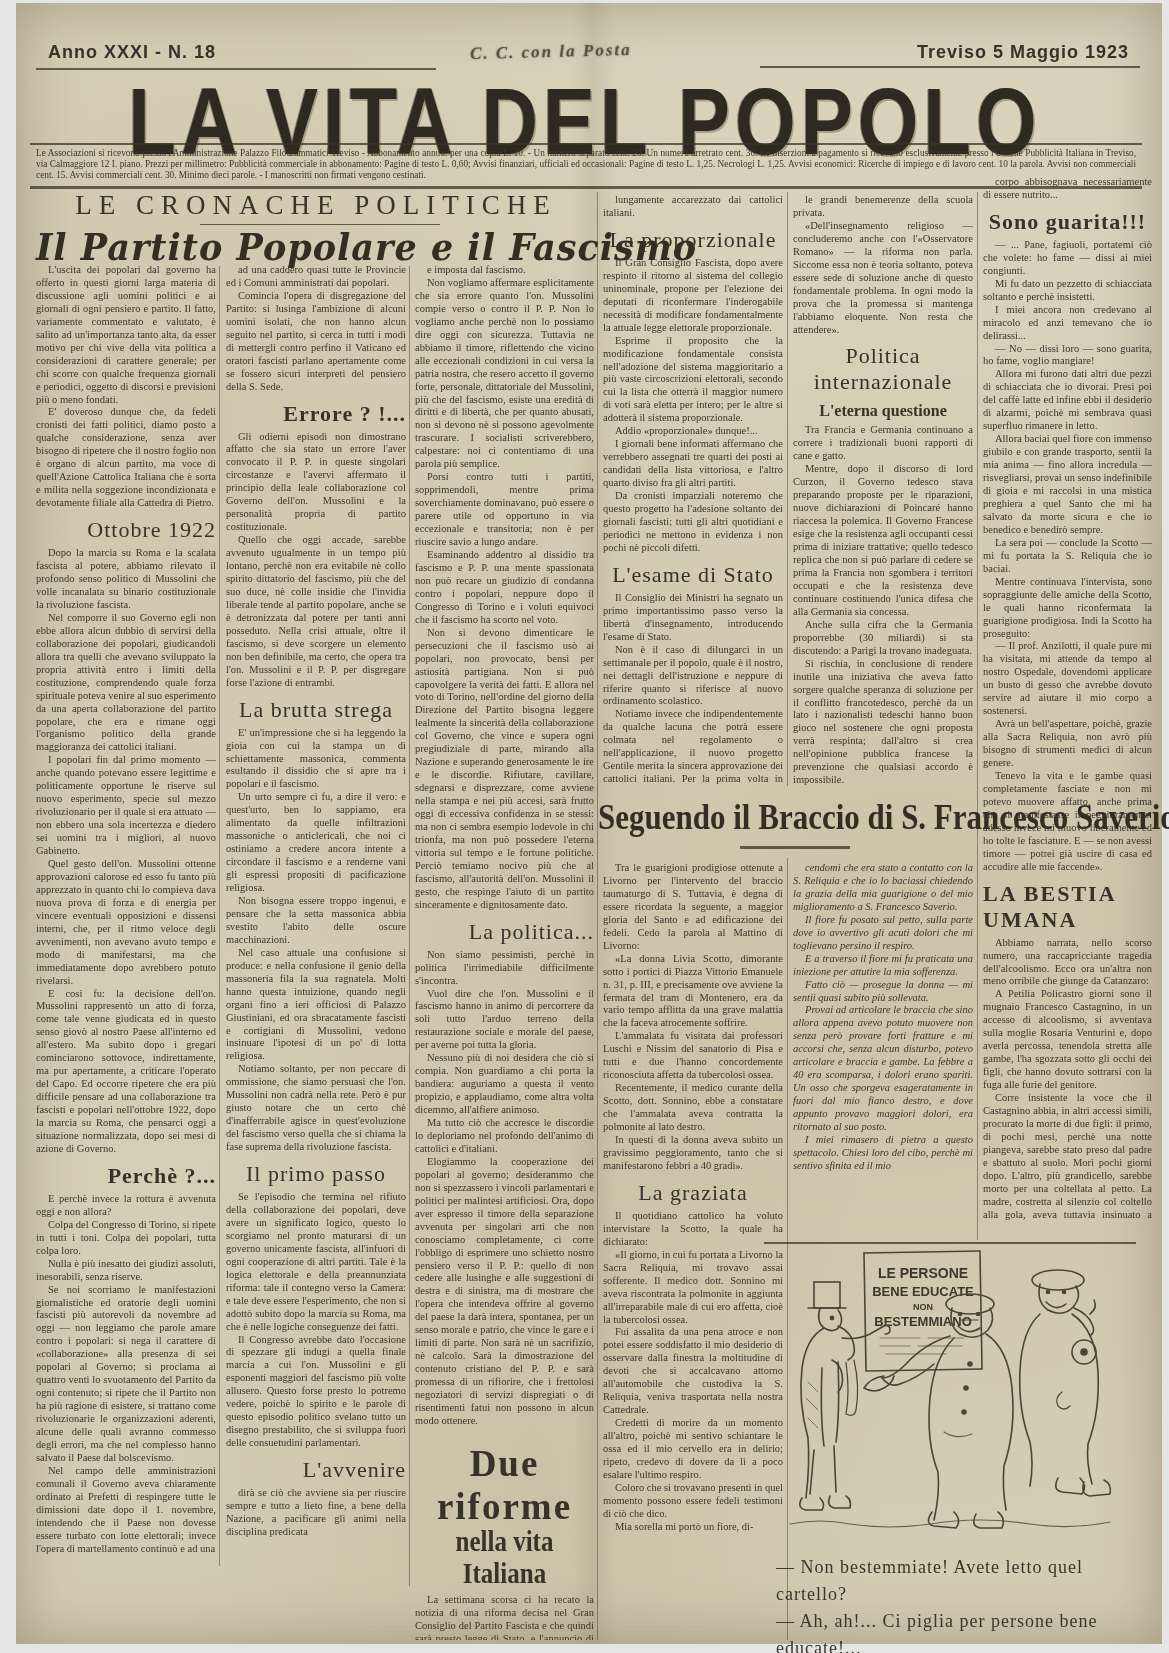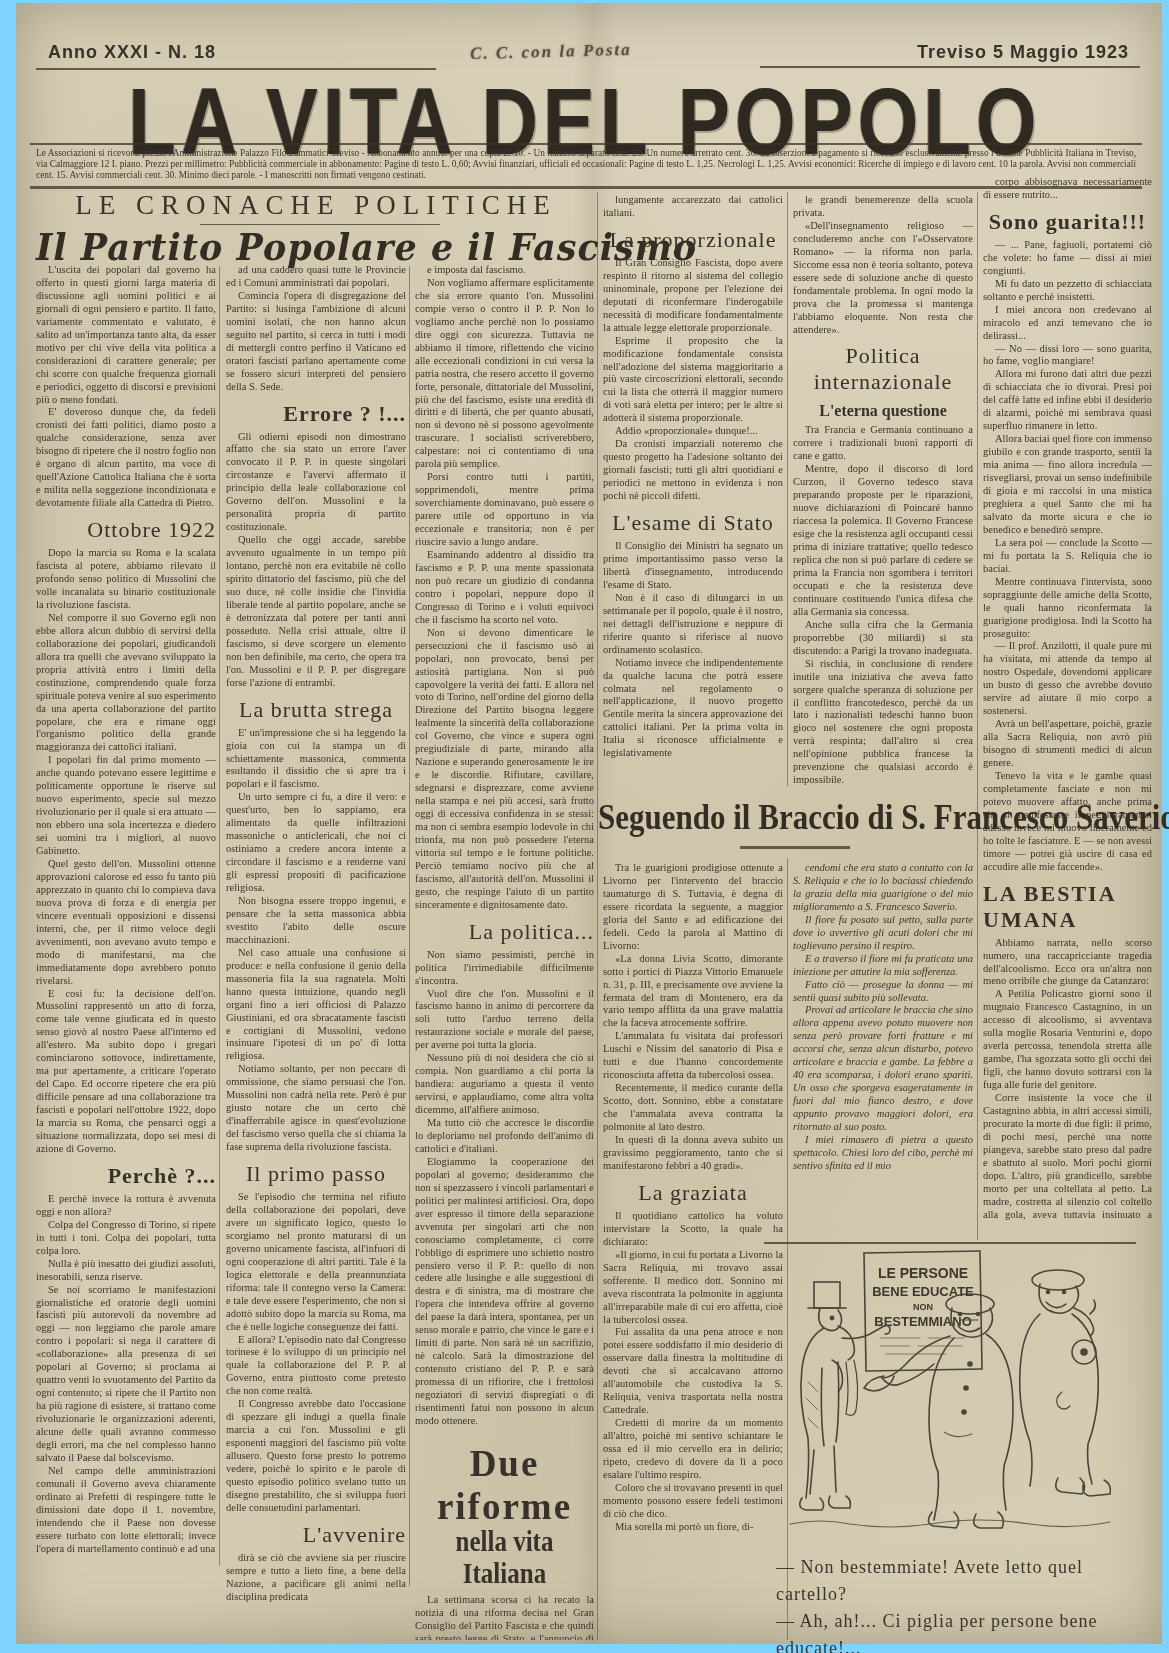--- a/index.html
+++ b/index.html
@@ -1,16 +1,16 @@
 <!DOCTYPE html>
 <html><head>
 <meta charset="utf-8">
 <style>
   html,body{margin:0;padding:0;background:#14110d;}
-  #page{position:relative;width:1169px;height:1653px;background:#7dd3fc;overflow:hidden;
+  #page{position:relative;width:1169px;height:1653px;background:#e5e5e5;overflow:hidden;
         font-family:"Liberation Serif",serif;}
   #paper{position:absolute;left:16px;top:3px;right:7px;bottom:9px;
      background:
        radial-gradient(ellipse at 15% 25%, rgba(125,105,70,.10), transparent 42%),
        radial-gradient(ellipse at 78% 55%, rgba(125,105,70,.12), transparent 48%),
        radial-gradient(ellipse at 45% 90%, rgba(110,90,60,.10), transparent 40%),
        linear-gradient(90deg, transparent 48.5%, rgba(90,78,55,.10) 50.3%, transparent 52.5%),
        linear-gradient(#dad2ba,#d4ccb2);
      box-shadow:inset 0 0 60px rgba(70,58,38,.35);}
   .abs{position:absolute;}
@@ -112,47 +112,47 @@
       <p class="bp">Gli odierni episodi non dimostrano affatto che sia stato un errore l'aver convocato il P. P. in queste singolari circostanze e l'avervi affermato il principio della leale collaborazione col Governo dell'on. Mussolini e la personalità propria di partito costituzionale.</p>
       <p class="bp">Quello che oggi accade, sarebbe avvenuto ugualmente in un tempo più lontano, perchè non era evitabile nè collo spirito dittatorio del fascismo, più che del suo duce, nè colle insidie che l'invidia liberale tende al partito popolare, anche se è detronizzata dal potere per tanti anni posseduto. Nella crisi attuale, oltre il fascismo, si deve scorgere un elemento non ben definibile, ma certo, che opera tra l'on. Mussolini e il P. P. per disgregare forse l'azione di entrambi.</p>
       <div class="sh center big">La brutta strega</div>
       <p class="bp">E' un'impressione che si ha leggendo la gioia con cui la stampa un dì schiettamente massonica, commenta esultando il dissidio che si apre tra i popolari e il fascismo.</p>
       <p class="bp">Un urto sempre ci fu, a dire il vero: e quest'urto, ben lo sappiamo, era alimentato da quelle infiltrazioni massoniche o anticlericali, che noi ci ostiniamo a credere ancora intente a circondare il fascismo e a renderne vani gli espressi propositi di pacificazione religiosa.</p>
       <p class="bp">Non bisogna essere troppo ingenui, e pensare che la setta massonica abbia svestito l'abito delle oscure macchinazioni.</p>
       <p class="bp">Nel caso attuale una confusione si produce: e nella confusione il genio della massoneria fila la sua ragnatela. Molti hanno questa intuizione, quando negli organi fino a ieri officiosi di Palazzo Giustiniani, ed ora sbracatamente fascisti e cortigiani di Mussolini, vedono insinuare l'ipotesi di un po' di lotta religiosa.</p>
       <p class="bp">Notiamo soltanto, per non peccare di ommissione, che siamo persuasi che l'on. Mussolini non cadrà nella rete. Però è pur giusto notare che un certo chè d'inafferrabile agisce in quest'evoluzione del fascismo verso quella che si chiama la fase suprema della rivoluzione fascista.</p>
       <div class="sh center big">Il primo passo</div>
       <p class="bp">Se l'episodio che termina nel rifiuto della collaborazione dei popolari, deve avere un significato logico, questo lo scorgiamo nel pronto maturarsi di un governo unicamente fascista, all'infuori di ogni cooperazione di altri partiti. Tale è la logica elettorale e della preannunziata riforma: tale il contegno verso la Camera: e tale deve essere l'esperimento, che non si adottò subito dopo la marcia su Roma, ma che è nelle logiche conseguenze dei fatti.</p>
-      <p class="bp">E allora? L'episodio nato dal Congresso torinese è lo sviluppo di un principio nel quale la collaborazione del P. P. al Governo, entra piuttosto come pretesto che non come realtà.</p>
       <p class="bp">Il Congresso avrebbe dato l'occasione di spezzare gli indugi a quella finale marcia a cui l'on. Mussolini e gli esponenti maggiori del fascismo più volte allusero. Questo forse presto lo potremo vedere, poichè lo spirito e le parole di questo episodio politico svelano tutto un disegno prestabilito, che si sviluppa fuori delle consuetudini parlamentari.</p>
       <div class="sh right big">L'avvenire</div>
       <p class="bp">dirà se ciò che avviene sia per riuscire sempre e tutto a lieto fine, a bene della Nazione, a pacificare gli animi nella disciplina predicata</p>
     </div>
   <div class="col" style="left:415px;top:264px;width:179px;height:1376px;">
       <p class="bp">e imposta dal fascismo.</p>
       <p class="bp">Non vogliamo affermare esplicitamente che sia errore quanto l'on. Mussolini compie verso o contro il P. P. Non lo vogliamo anche perchè non lo possiamo dire oggi con sicurezza. Tuttavia ne abbiamo il timore, riflettendo che vicino alle eccezionali condizioni in cui versa la patria nostra, che resero accetto il governo forte, personale, dittatoriale del Mussolini, più che del fascismo, esiste una eredità di diritti e di libertà, che per quanto abusati, non si devono nè si possono agevolmente trascurare. I socialisti scriverebbero, calpestare: noi ci contentiamo di una parola più semplice.</p>
       <p class="bp">Porsi contro tutti i partiti, sopprimendoli, mentre prima soverchiamente dominavano, può essere o parere utile od opportuno in via eccezionale e transitoria; non è per riuscire savio a lungo andare.</p>
       <p class="bp">Esaminando addentro al dissidio tra fascismo e P. P. una mente spassionata non può recare un giudizio di condanna contro i popolari, neppure dopo il Congresso di Torino e i voluti equivoci che il fascismo ha scorto nel voto.</p>
       <p class="bp">Non si devono dimenticare le persecuzioni che il fascismo usò ai popolari, non provocato, bensì per astiosità partigiana. Non si può capovolgere la verità dei fatti. E allora nel voto di Torino, nell'ordine del giorno della Direzione del Partito bisogna leggere lealmente la sincerità della collaborazione col Governo, che vince e supera ogni pregiudiziale di parte, mirando alla Nazione e superando generosamente le ire e le discordie. Rifiutare, cavillare, sdegnarsi e disprezzare, come avviene nella stampa e nei più accesi, sarà frutto oggi di eccessiva confidenza in se stessi: ma non ci sembra esempio lodevole in chi trionfa, ma non può possedere l'eterna vittoria sul tempo e le fortune politiche. Perciò temiamo nocivo più che al fascismo, all'autorità dell'on. Mussolini il gesto, che respinge l'aiuto di un partito sinceramente e dignitosamente dato.</p>
       <div class="sh right big">La politica...</div>
       <p class="bp">Non siamo pessimisti, perchè in politica l'irrimediabile difficilmente s'incontra.</p>
       <p class="bp">Vuol dire che l'on. Mussolini e il fascismo hanno in animo di percorrere da soli tutto l'arduo terreno della restaurazione sociale e morale del paese, per averne poi tutta la gloria.</p>
-      <p class="bp">Nessuno più di noi desidera che ciò si compia. Non guardiamo a chi porta la bandiera: auguriamo a questa il vento servirsi, e applaudiamo, come altra volta dicemmo, all'alfiere animoso.</p>
+      <p class="bp">Nessuno più di noi desidera che ciò si compia. Non guardiamo a chi porta la bandiera: auguriamo a questa il vento propizio, e applaudiamo, come altra volta dicemmo, all'alfiere animoso.</p>
       <p class="bp">Ma tutto ciò che accresce le discordie lo deploriamo nel profondo dell'animo di cattolici e d'italiani.</p>
       <p class="bp">Elogiammo la cooperazione dei popolari al governo; desiderammo che non si spezzassero i vincoli parlamentari e politici per malintesi artificiosi. Ora, dopo aver espresso il timore della separazione avvenuta per singolari arti che non conosciamo completamente, ci corre l'obbligo di esprimere uno schietto nostro pensiero verso il P. P.: quello di non cedere alle lusinghe e alle suggestioni di destra e di sinistra, ma di mostrare che l'opera che intendeva offrire al governo del paese la darà intera, spontanea, per un senso morale e patrio, che vince le gare e i limiti di parte. Non sarà nè un sacrifizio, nè calcolo. Sarà la dimostrazione del contenuto cristiano del P. P. e sarà promessa di un rifiorire, che i frettolosi negoziatori di servizi dispregiati o di risentimenti fatui non possono in alcun modo ottenere.</p>
       <div class="sh huge">Due riforme</div>
       <div class="sh hugesub">nella vita Italiana</div>
       <p class="bp">La settimana scorsa ci ha recato la notizia di una riforma decisa nel Gran Consiglio del Partito Fascista e che quindi sarà presto legge di Stato, e l'annuncio di una deliberazione del Consiglio dei Ministri che segna l'avverarsi di un sogno</p>
     </div>
   <div class="col" style="left:603px;top:194px;width:180px;height:592px;">
       <p class="bp">lungamente accarezzato dai cattolici italiani.</p>
       <div class="sh center big">La proporzionale</div>
       <p class="bp">Il Gran Consiglio Fascista, dopo avere respinto il ritorno al sistema del collegio uninominale, propone per l'elezione dei deputati di riconfermare l'inderogabile necessità di modificare fondamentalmente la attuale legge elettorale proporzionale.</p>
       <p class="bp">Esprime il proposito che la modificazione fondamentale consista nell'adozione del sistema maggioritario a più vaste circoscrizioni elettorali, secondo cui la lista che otterrà il maggior numero di voti sarà eletta per intero; per le altre si adotterà il sistema proporzionale.</p>
       <p class="bp">Addio «proporzionale» dunque!...</p>
+      <p class="bp">I giornali bene informati affermano che verrebbero assegnati tre quarti dei posti ai candidati della lista vittoriosa, e l'altro quarto diviso fra gli altri partiti.</p>
       <p class="bp">Da cronisti imparziali noteremo che questo progetto ha l'adesione soltanto dei giornali fascisti; tutti gli altri quotidiani e periodici ne mettono in evidenza i non pochi nè piccoli difetti.</p>
       <div class="sh center big">L'esame di Stato</div>
       <p class="bp">Il Consiglio dei Ministri ha segnato un primo importantissimo passo verso la libertà d'insegnamento, introducendo l'esame di Stato.</p>
       <p class="bp">Non è il caso di dilungarci in un settimanale per il popolo, quale è il nostro, nei dettagli dell'istruzione e neppure di riferire quanto si riferisce al nuovo ordinamento scolastico.</p>
       <p class="bp">Notiamo invece che indipendentemente da qualche lacuna che potrà essere colmata nel regolamento o nell'applicazione, il nuovo progetto Gentile merita la sincera approvazione dei cattolici italiani. Per la prima volta in Italia si riconosce ufficialmente e legislativamente</p>
     </div>
   <div class="col" style="left:793px;top:194px;width:180px;height:592px;">
       <p class="bp">le grandi benemerenze della scuola privata.</p>
       <p class="bp">«Dell'insegnamento religioso — concluderemo anche con l'«Osservatore Romano» — la riforma non parla. Siccome essa non è teoria soltanto, poteva essere sede di soluzione anche di questo fondamentale problema. In ogni modo la prova che la promessa si mantenga l'abbiamo eloquente. Non resta che attendere».</p>
       <div class="sh center big">Politica internazionale</div>

